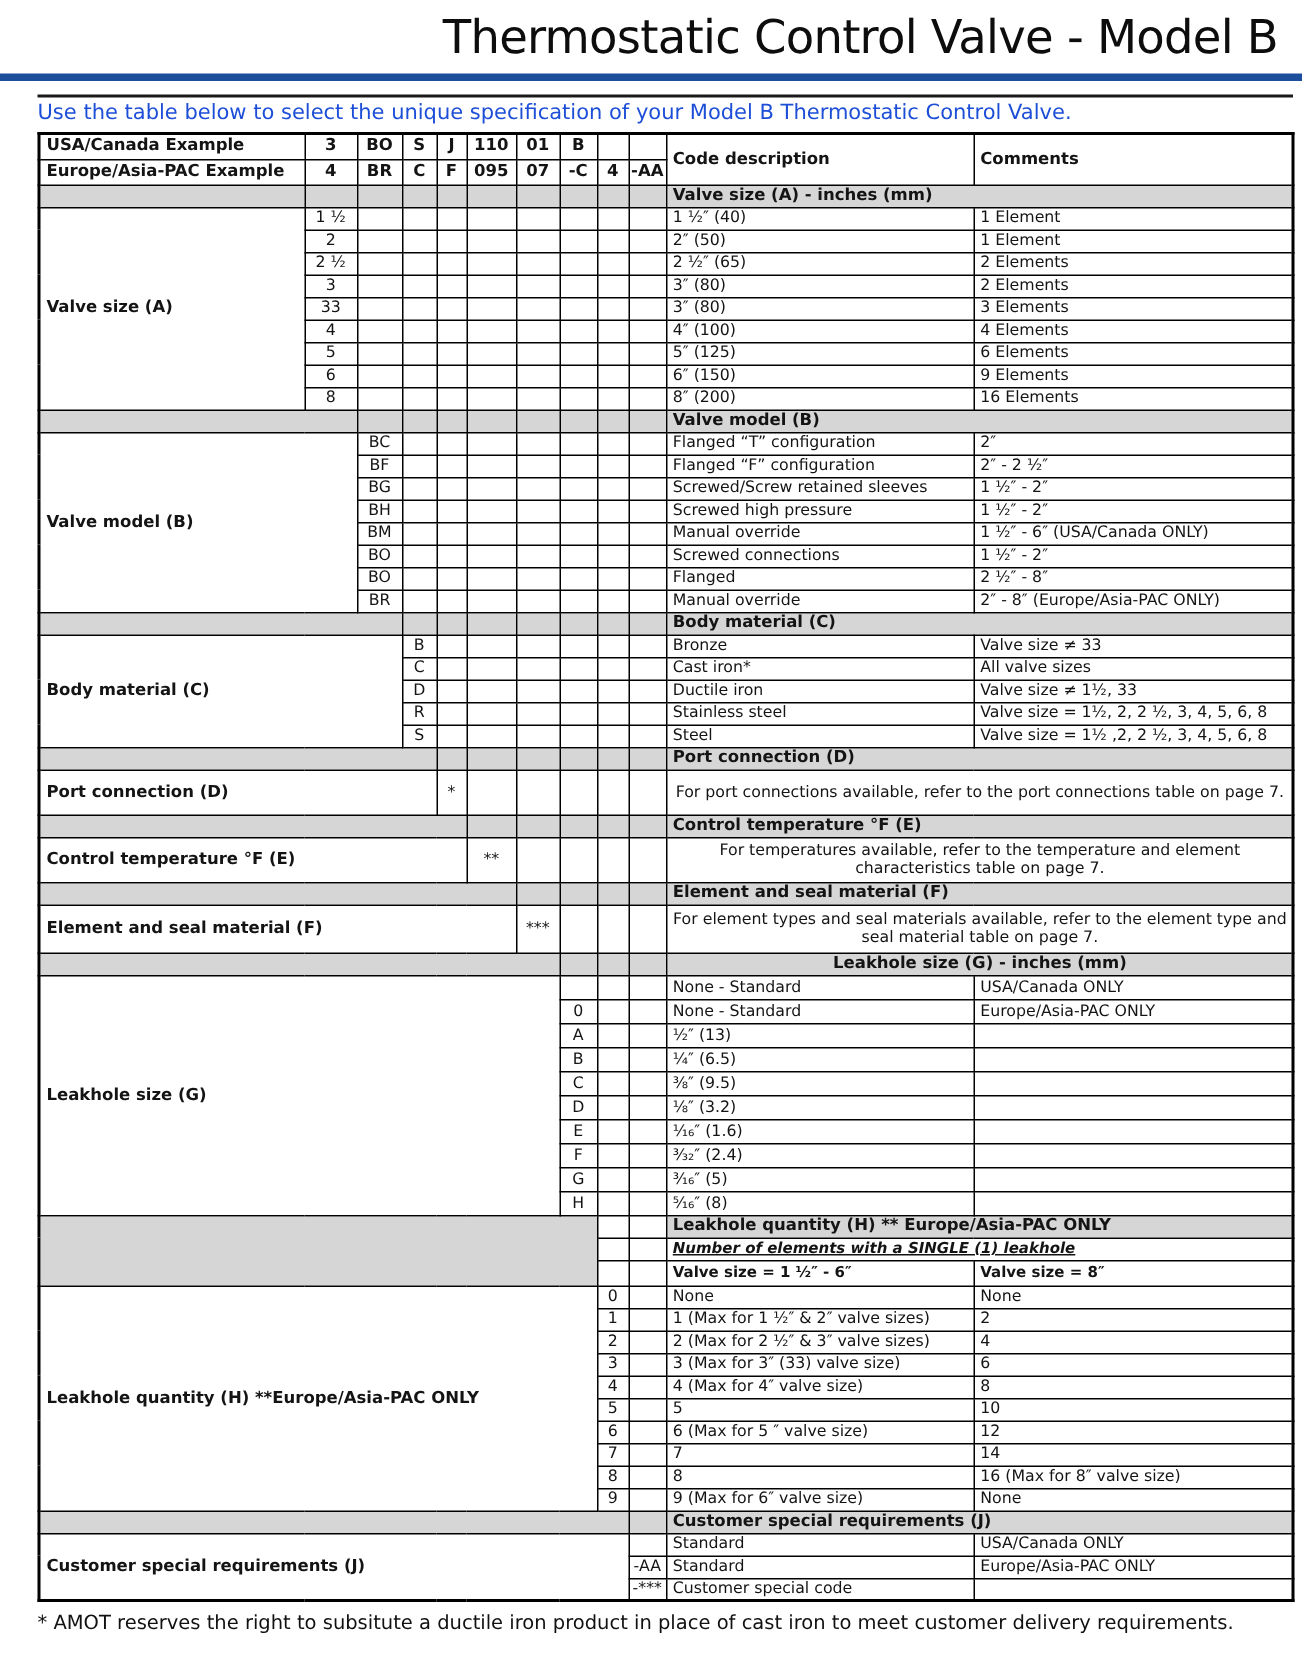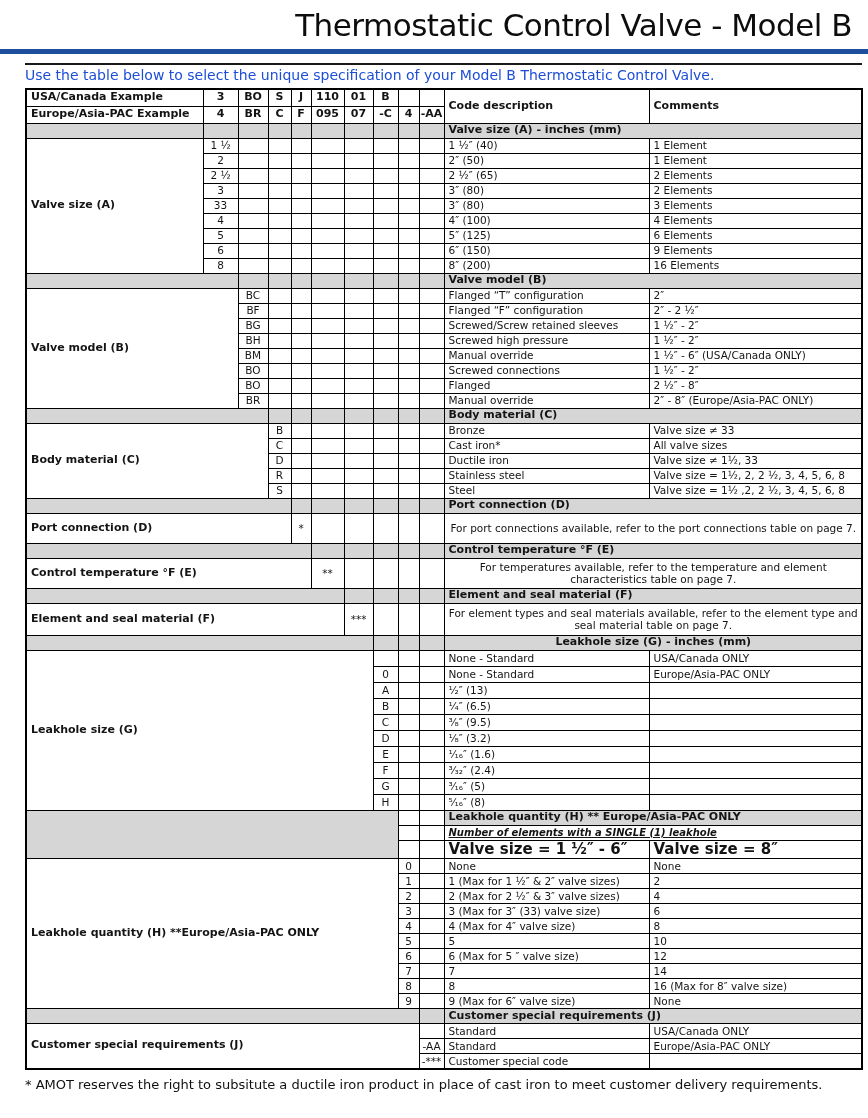--- a/index.html
+++ b/index.html
@@ -13,21 +13,21 @@
   td{border:1px solid #000;font-size:10.5px;line-height:1.18;padding:0 3px;vertical-align:middle;overflow:hidden;white-space:nowrap;}
   td.hdr{font-weight:bold;font-size:11px;}
   td.code{text-align:center;padding:0 1px;}
   td.left{text-align:left;padding-left:4px;}
   td.band{background:#d6d6d6;}
   td.band-title{font-weight:bold;font-size:11px;padding-left:4px;}
   td.seclabel{font-weight:bold;font-size:11px;padding-left:4px;white-space:normal;}
   td.desc,td.comment{padding-left:4px;}
   td.wrap{white-space:normal;text-align:center;}
   td.note{font-weight:bold;font-style:italic;font-size:10px;padding-left:4px;}
-  td.subhdr{font-weight:bold;font-size:15px;padding-left:4px;}
+  td.subhdr{font-weight:bold;font-size:10px;padding-left:4px;}
   .footnote{font-size:13px;margin:7px 0 0 25px;color:#111;}
 </style>
 </head>
 <body>
 
 <div>
   <div class="title">Thermostatic Control Valve - Model B</div>
   <div class="blue-rule"></div>
   <hr class="thin-rule">
   <div class="intro">Use the table below to select the unique specification of your Model B Thermostatic Control Valve.</div>

